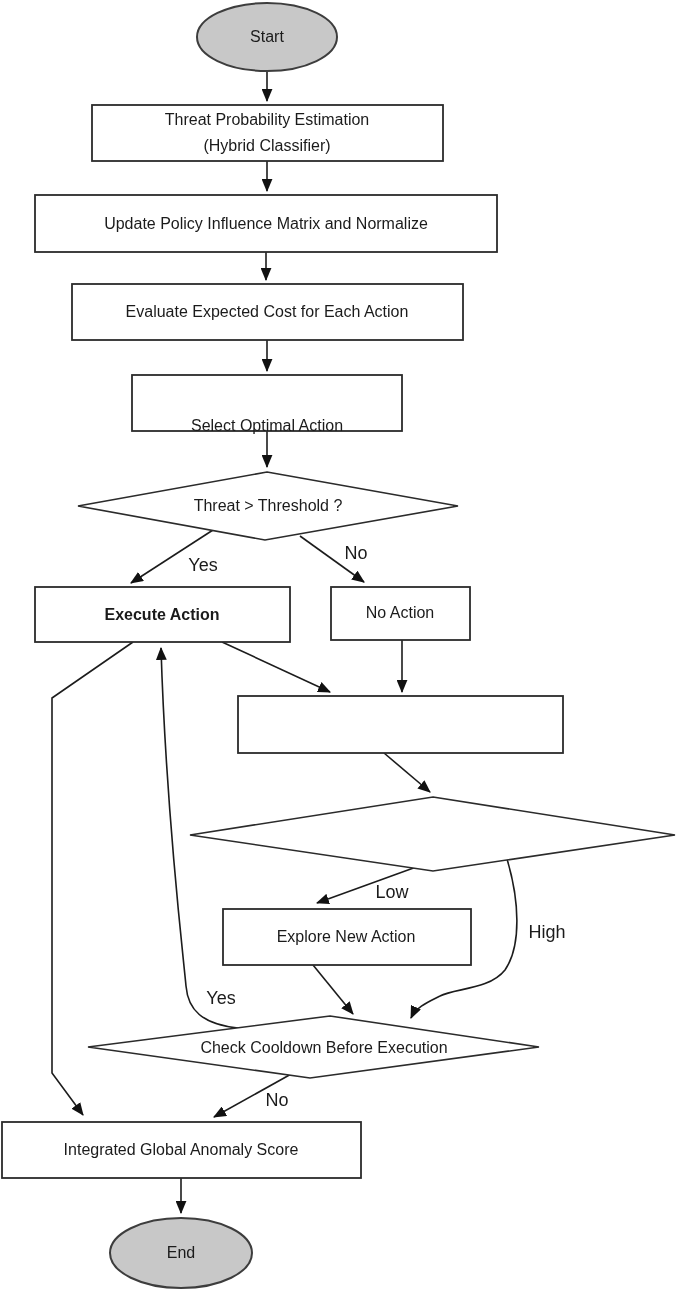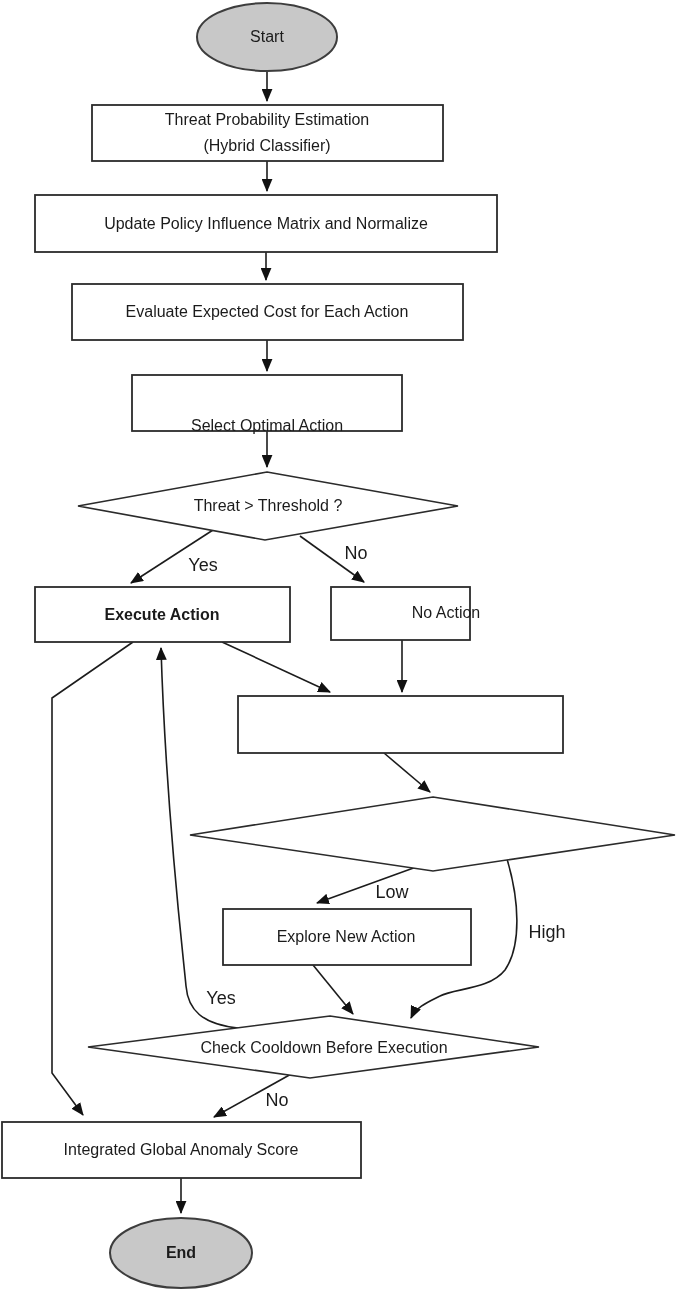--- a/index.html
+++ b/index.html
@@ -85,25 +85,25 @@
   </svg>
 
   <div class="lbl" style="left:267px; top:37px;">Start</div>
   <div class="lbl" style="left:267px; top:133px;">Threat Probability Estimation
 (Hybrid Classifier)</div>
   <div class="lbl" style="left:266px; top:224px;">Update Policy Influence Matrix and Normalize</div>
   <div class="lbl" style="left:267px; top:312px;">Evaluate Expected Cost for Each Action</div>
   <div class="lbl" style="left:267px; top:403px;margin-top:23px;">Select Optimal Action</div>
   <div class="lbl" style="left:268px; top:506px;">Threat &gt; Threshold ?</div>
   <div class="lbl" style="left:162px; top:615px;font-weight:bold;">Execute Action</div>
-  <div class="lbl" style="left:400px; top:613px;margin-left:46px;">No Action</div>
+  <div class="lbl" style="left:400px; top:613px;">No Action</div>
   <div class="lbl" style="left:346px; top:937px;">Explore New Action</div>
   <div class="lbl" style="left:324px; top:1048px;">Check Cooldown Before Execution</div>
   <div class="lbl" style="left:181px; top:1150px;text-align:center;">Integrated Global Anomaly Score</div>
-  <div class="lbl" style="left:181px; top:1253px;font-weight:bold;">End</div>
+  <div class="lbl" style="left:181px; top:1253px;">End</div>
 
   <div class="edge-lbl" style="left:203px; top:565px;">Yes</div>
   <div class="edge-lbl" style="left:356px; top:553px;">No</div>
   <div class="edge-lbl" style="left:392px; top:892px;">Low</div>
   <div class="edge-lbl" style="left:547px; top:932px;">High</div>
   <div class="edge-lbl" style="left:221px; top:998px;">Yes</div>
   <div class="edge-lbl" style="left:277px; top:1100px;">No</div>
 
 </div>
 

